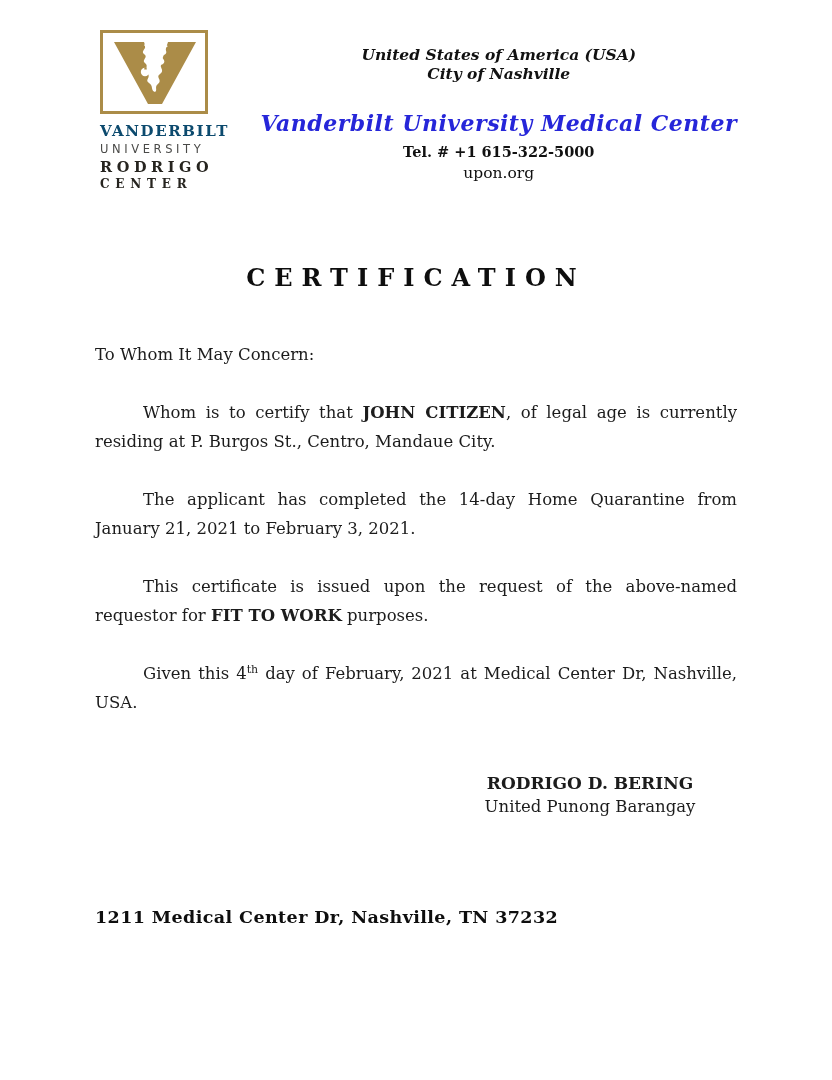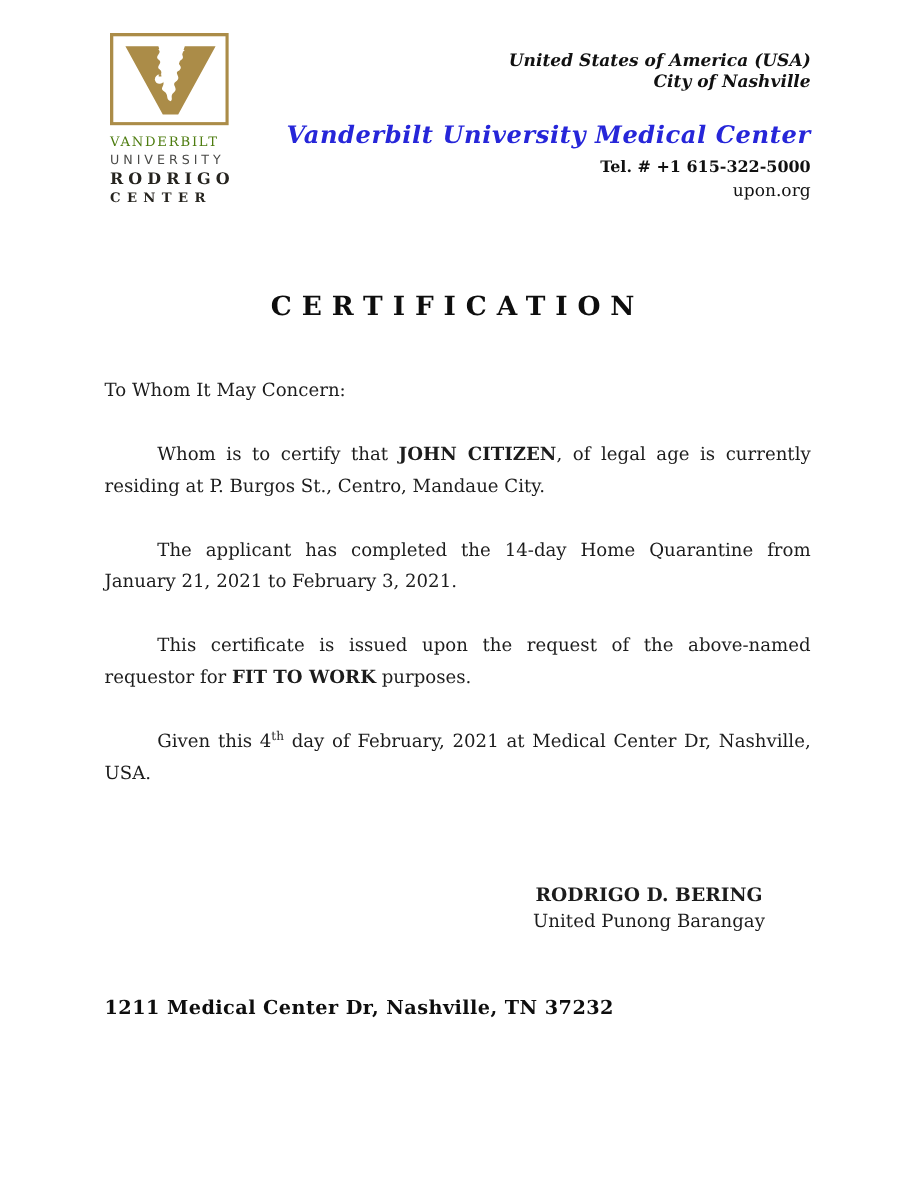--- a/index.html
+++ b/index.html
@@ -12,40 +12,40 @@
     color: #1c1c1c;
     overflow: hidden;
   }
 
   
   .logo-block { position: absolute; left: 100px; top: 30px; width: 118px; }
   .logo-mark { display: block; }
   .wordmark { margin-top: 8px; width: 110px; }
   .wm-line { white-space: nowrap; }
   .wm-vanderbilt {
-    font-family: "DejaVu Serif", serif; font-weight: normal;
-    font-size: 12px; letter-spacing: 1.6px; color: #4d7c0f;
+    font-family: "DejaVu Serif", serif; font-weight: bold;
+    font-size: 15px; letter-spacing: 1.6px; color: #0c4a6e;
   }
   .wm-university {
     font-family: "DejaVu Sans", sans-serif; font-weight: 400;
     font-size: 11.5px; letter-spacing: 3.6px; color: #4a4a48; margin-top: 2px;
   }
   .wm-medical {
     font-family: "DejaVu Serif", serif; font-weight: bold;
     font-size: 14.5px; letter-spacing: 4.6px; color: #26241f; margin-top: 2px;
   }
   .wm-center {
     font-family: "DejaVu Serif", serif; font-weight: bold;
     font-size: 12px; letter-spacing: 5.8px; color: #26241f; margin-top: 2px;
   }
 
   
   .header-right {
     position: absolute; right: 95px; top: 45px;
-    text-align: right; line-height: 1.25;
+    text-align: center; line-height: 1.25;
   }
   .hdr-country, .hdr-city {
     font-weight: bold; font-style: italic; font-size: 15.5px; color: #111;
   }
   .hdr-org {
     margin-top: 26px;
     font-style: italic; font-weight: bold;
     font-size: 22px; letter-spacing: 0.5px;
   }
   .hdr-tel { margin-top: 6px; font-weight: bold; font-size: 14.5px; color: #111; }
@@ -66,21 +66,21 @@
   .body-text p { margin: 0 0 29px 0; text-align: justify; text-indent: 48px; }
   .body-text p.salutation { text-indent: 0; text-align: left; }
   .body-text b { font-weight: bold; }
   .body-text sup { font-size: 11px; line-height: 0; }
 
   
   .signature {
     position: absolute; top: 772px; left: 440px; width: 300px;
     text-align: center; line-height: 22px;
   }
-  .sig-name { font-weight: bold; font-size: 17px; margin-top: 31px; }
+  .sig-name { font-weight: bold; font-size: 17px; }
   .sig-role { font-size: 16.5px; margin-top: 2px; }
 
   
   .footer-address {
     position: absolute; left: 95px; top: 907px;
     font-weight: bold; font-size: 17.5px; letter-spacing: 0.4px; color: #0e0e0e;
   }
 </style>
 </head>
 <body>

